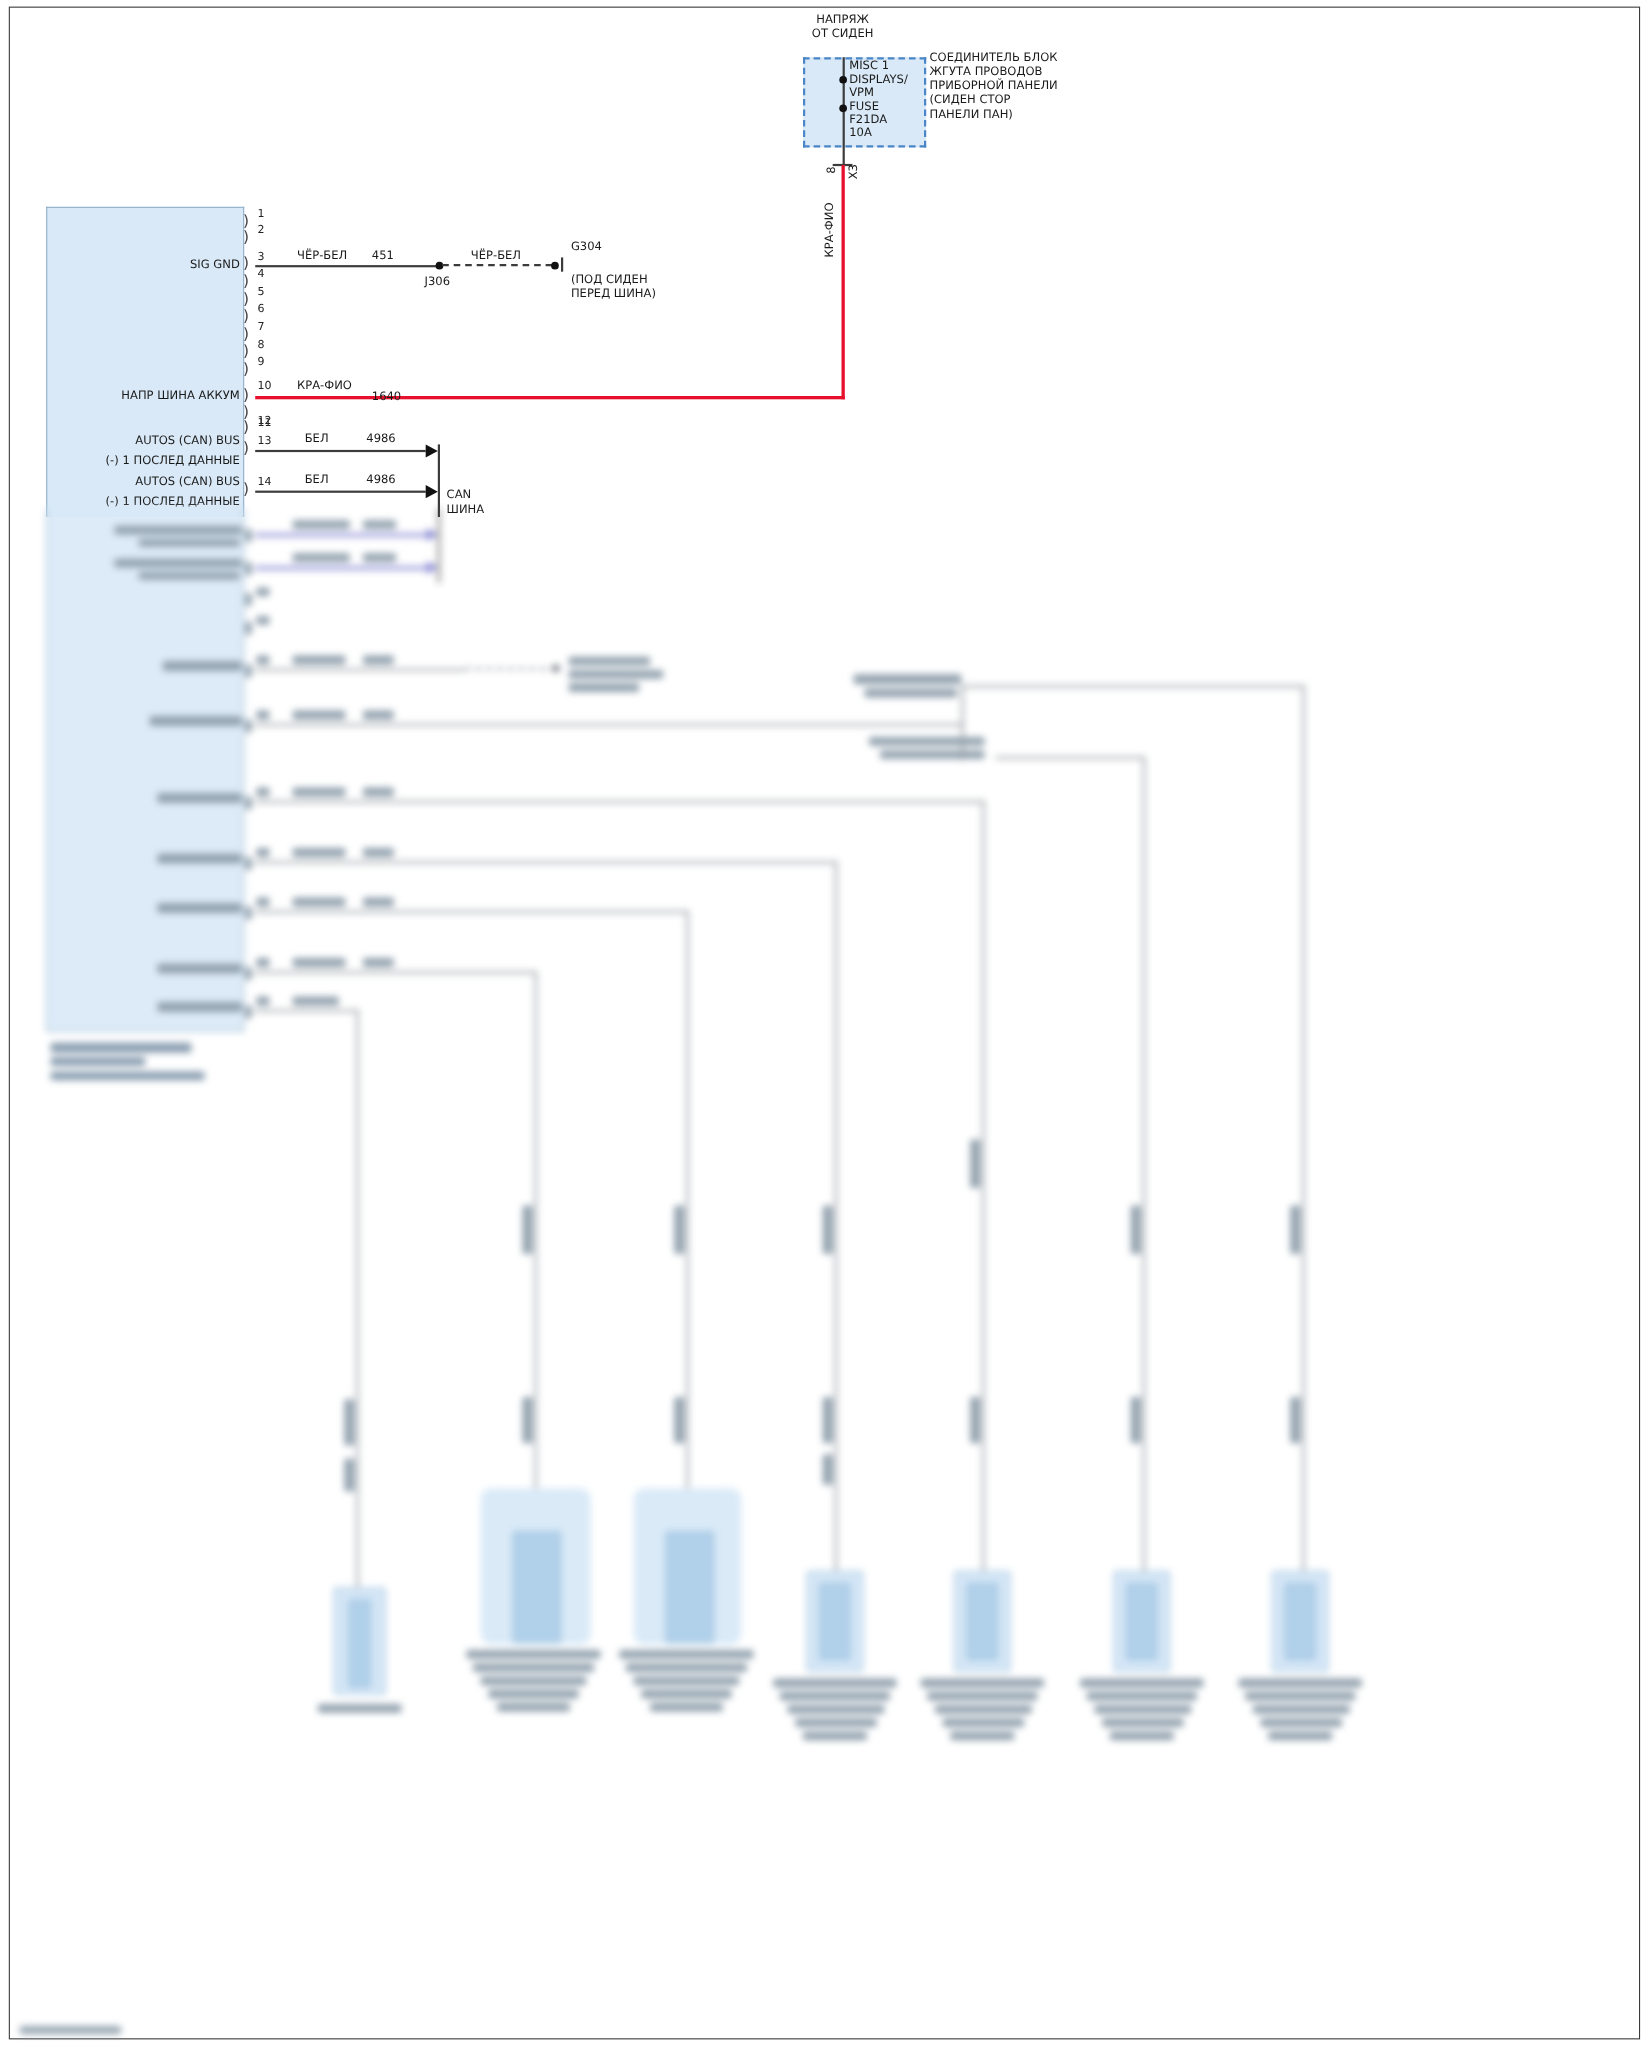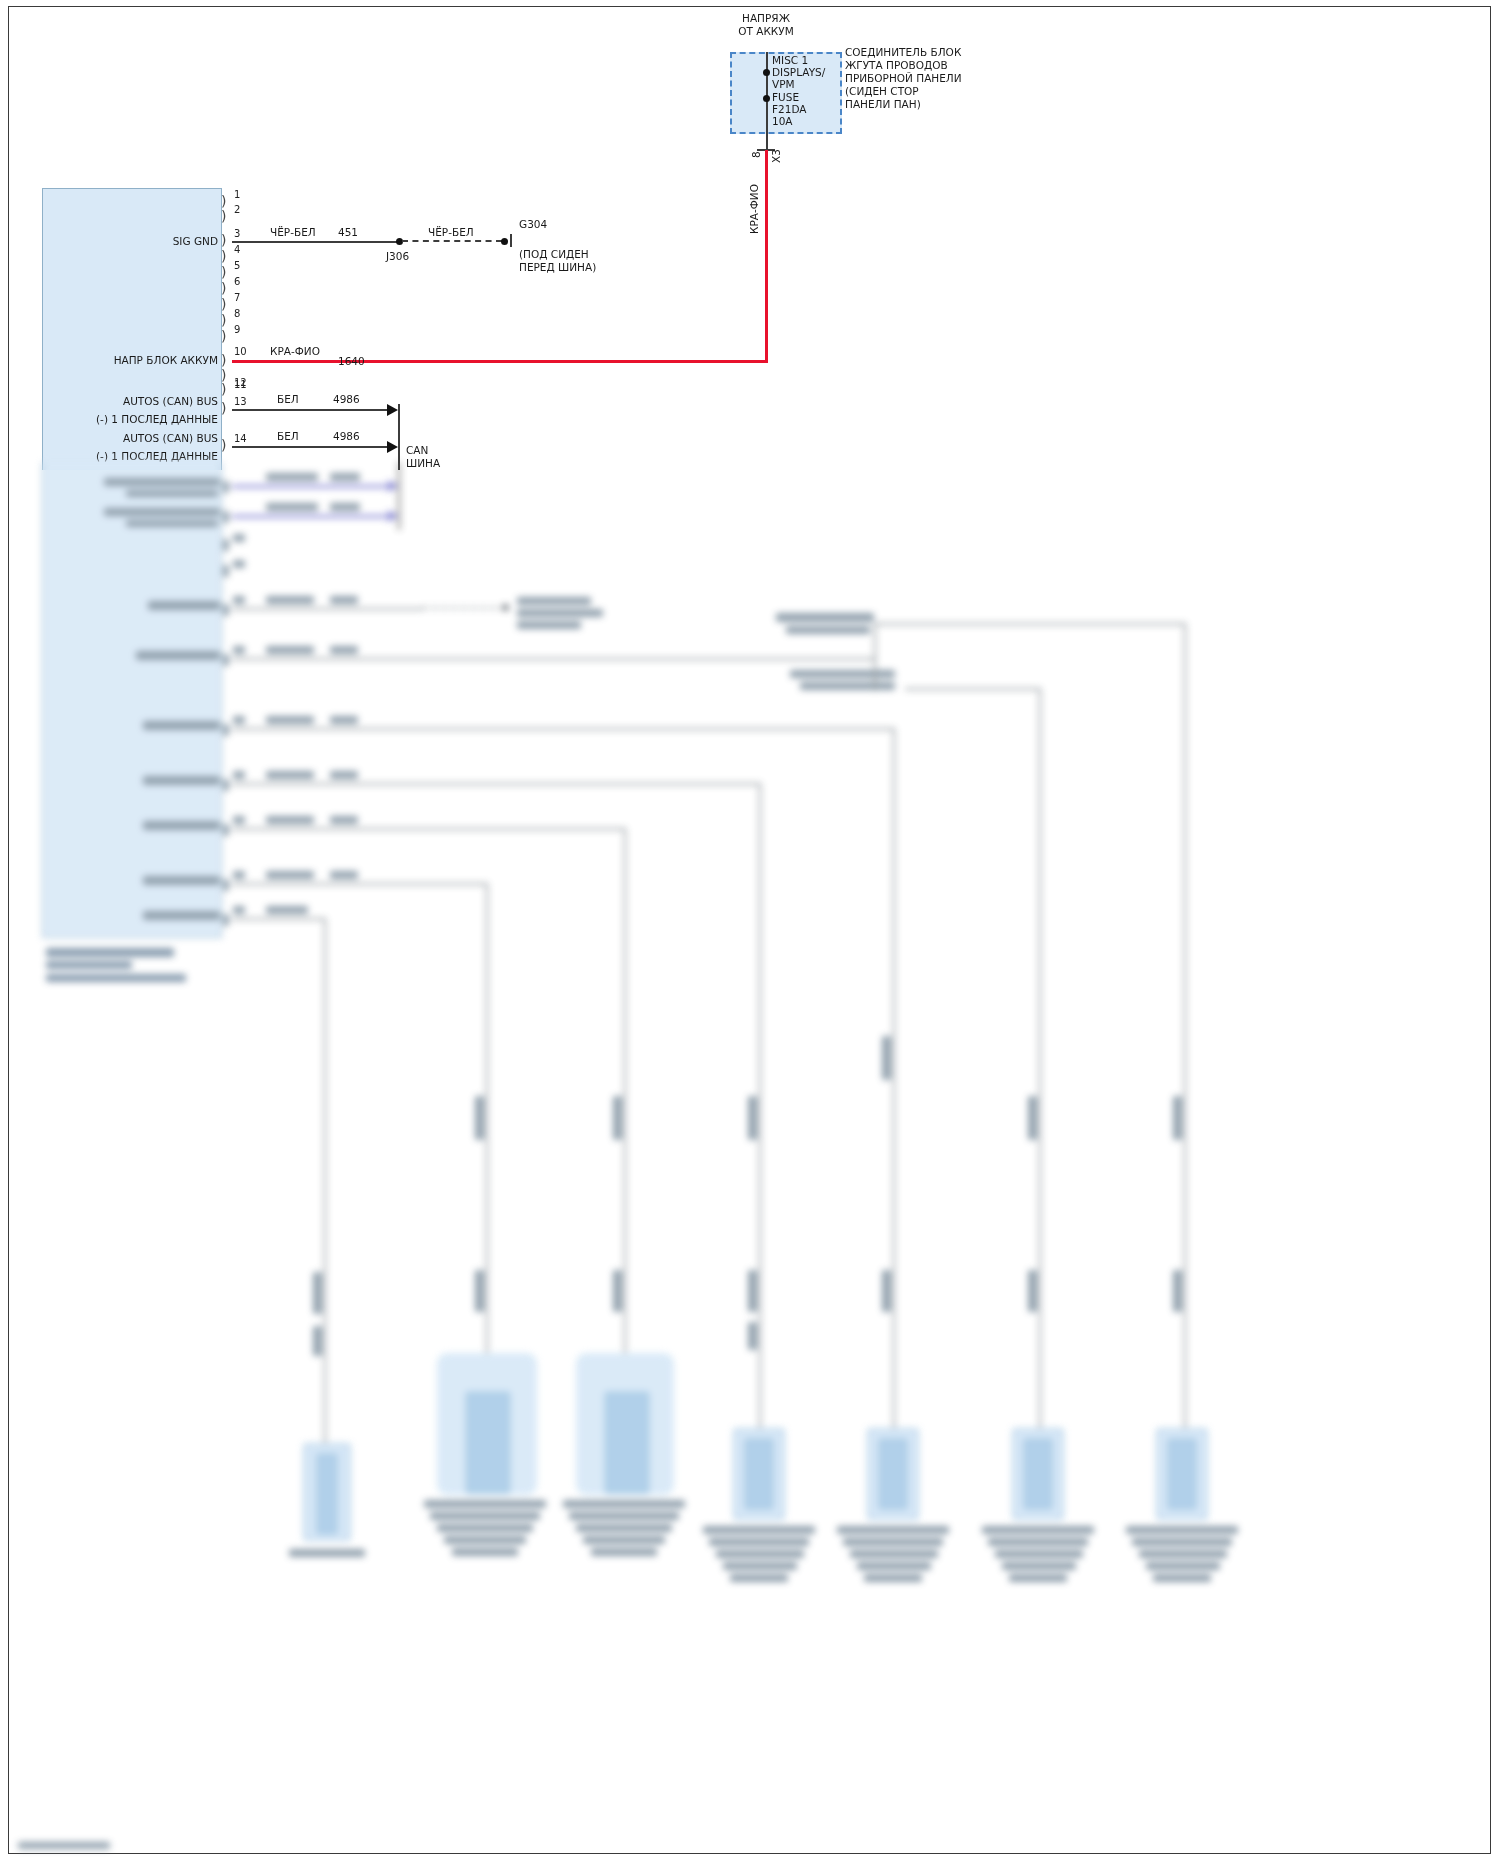--- a/index.html
+++ b/index.html
@@ -34,21 +34,21 @@
   #boxlower{position:absolute;left:42px;top:462px;width:180px;height:476px;background:#d9e9f7;border:1px solid #8fb0c8;border-top:none}
 </style>
 </head>
 <body>
 
 <div id="canvas">
 
   <div id="frame"></div>
 
   <div class="t" style="left:700px;top:12px;width:132px;text-align:center">НАПРЯЖ</div>
-  <div class="t" style="left:700px;top:25px;width:132px;text-align:center">ОТ АККУМ</div>
+  <div class="t" style="left:700px;top:25px;width:132px;text-align:center">ОТ СИДЕН</div>
 
   <div id="fusebox"></div>
   <div class="vw" style="left:766px;top:52px;height:98px"></div>
   <div class="dot" style="left:763px;top:69px"></div>
   <div class="dot" style="left:763px;top:95px"></div>
   <div class="t" style="left:772px;top:54px">MISC 1</div>
   <div class="t" style="left:772px;top:66px">DISPLAYS/</div>
   <div class="t" style="left:772px;top:78px">VPM</div>
   <div class="t" style="left:772px;top:91px">FUSE</div>
   <div class="t" style="left:772px;top:103px">F21DA</div>
@@ -106,21 +106,21 @@
   <div class="dot" style="left:396px;top:238px"></div>
   <div class="t" style="left:386px;top:250px">J306</div>
   <div class="dash" style="left:402px;top:240px;width:100px"></div>
   <div class="t" style="left:428px;top:226px">ЧЁР-БЕЛ</div>
   <div class="dot" style="left:501px;top:238px"></div>
   <div class="vw" style="left:510px;top:234px;height:13px"></div>
   <div class="t" style="left:519px;top:218px">G304</div>
   <div class="t" style="left:519px;top:248px">(ПОД СИДЕН</div>
   <div class="t" style="left:519px;top:261px">ПЕРЕД ШИНА)</div>
 
-  <div class="t tr" style="left:58px;top:354px;width:160px">НАПР БЛОК АККУМ</div>
+  <div class="t tr" style="left:58px;top:354px;width:160px">НАПР ШИНА АККУМ</div>
   <div class="t" style="left:270px;top:345px">КРА-ФИО</div>
   <div class="t" style="left:338px;top:355px">1640</div>
 
   <div class="t tr" style="left:58px;top:395px;width:160px">AUTOS (CAN) BUS</div>
   <div class="t tr" style="left:58px;top:413px;width:160px">(-) 1 ПОСЛЕД ДАННЫЕ</div>
   <div class="hw" style="left:232px;top:409px;width:155px"></div>
   <div class="arr" style="left:387px;top:404px"></div>
   <div class="t" style="left:277px;top:393px">БЕЛ</div>
   <div class="t" style="left:333px;top:393px">4986</div>
 

